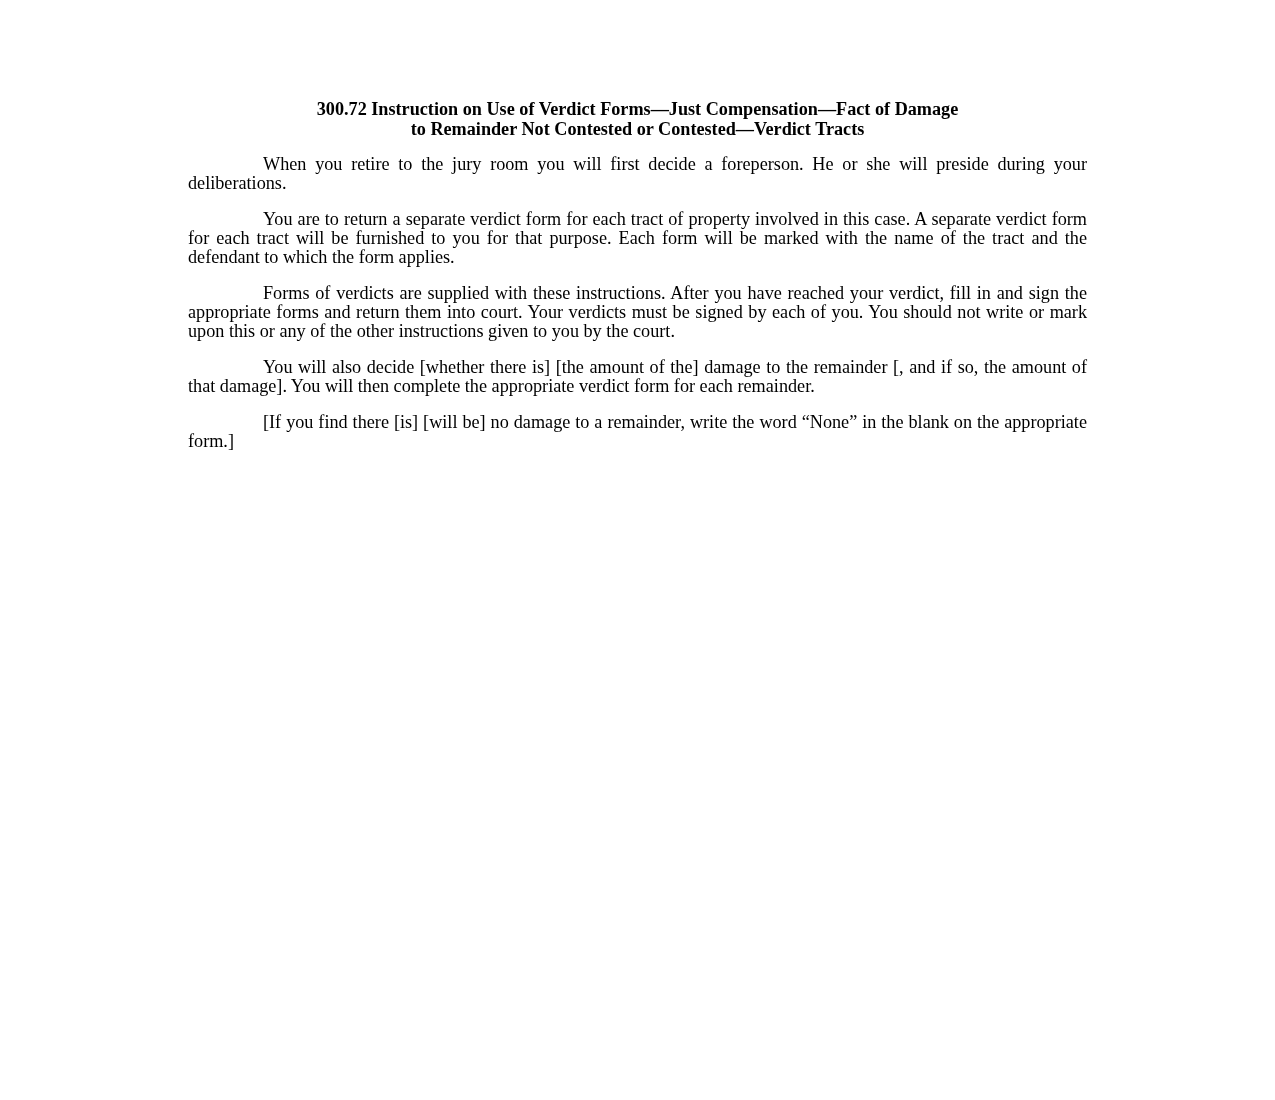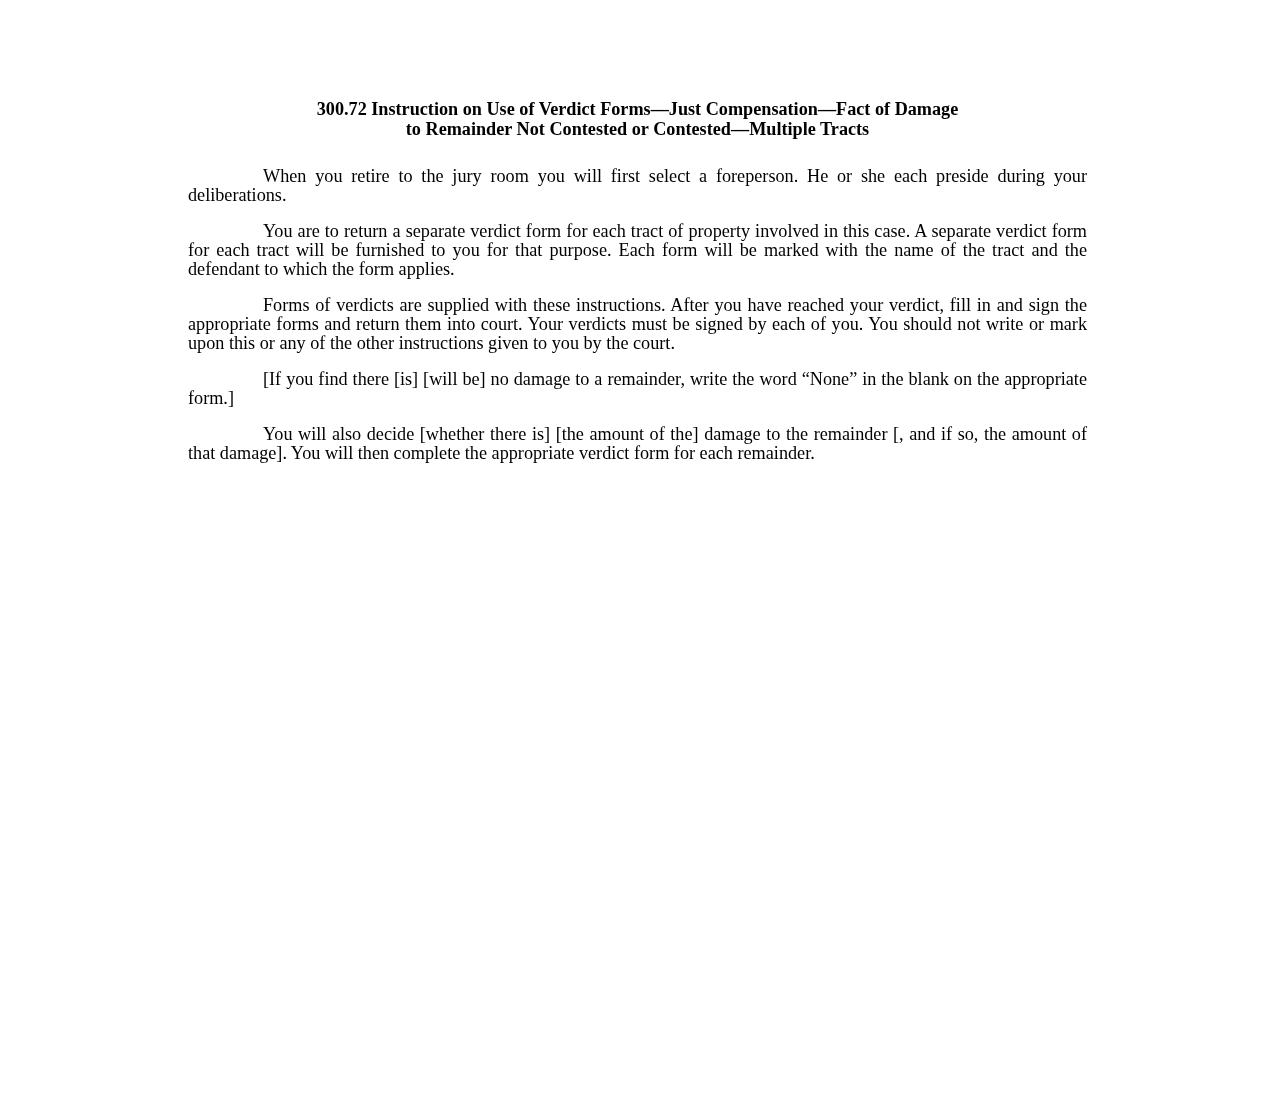--- a/index.html
+++ b/index.html
@@ -4,33 +4,33 @@
 <style>
   html, body { margin: 0; padding: 0; background: #ffffff; }
   body { width: 1275px; height: 1100px; position: relative; overflow: hidden; }
   .page {
     position: absolute; left: 188px; top: 100px; width: 899px;
     font-family: "Liberation Serif", serif; color: #000;
     font-size: 18.2px; line-height: 19.2px;
   }
   .title {
     font-weight: bold; text-align: center; font-size: 18.2px; line-height: 19.5px;
-    margin: 0 0 28px 0;
+    margin: 0 0 16px 0;
   }
   .title span { display: block; }
   .para {
     text-align: justify; text-indent: 75px; margin: 0 0 16.5px 0;
   }
 </style>
 </head>
 <body>
 
 <div class="page">
   <div class="title">
     <span>300.72 Instruction on Use of Verdict Forms—Just Compensation—Fact of Damage</span>
-    <span>to Remainder Not Contested or Contested—Multiple Tracts</span>
+    <span>to Remainder Not Contested or Contested—Verdict Tracts</span>
   </div>
-  <p class="para">When you retire to the jury room you will first select a foreperson. He or she each preside during your deliberations.</p>
+  <p class="para">When you retire to the jury room you will first decide a foreperson. He or she will preside during your deliberations.</p>
   <p class="para">You are to return a separate verdict form for each tract of property involved in this case. A separate verdict form for each tract will be furnished to you for that purpose. Each form will be marked with the name of the tract and the defendant to which the form applies.</p>
   <p class="para">Forms of verdicts are supplied with these instructions. After you have reached your verdict, fill in and sign the appropriate forms and return them into court. Your verdicts must be signed by each of you. You should not write or mark upon this or any of the other instructions given to you by the court.</p>
+  <p class="para">You will also decide [whether there is] [the amount of the] damage to the remainder [, and if so, the amount of that damage]. You will then complete the appropriate verdict form for each remainder.</p>
   <p class="para">[If you find there [is] [will be] no damage to a remainder, write the word “None” in the blank on the appropriate form.]</p>
-  <p class="para">You will also decide [whether there is] [the amount of the] damage to the remainder [, and if so, the amount of that damage]. You will then complete the appropriate verdict form for each remainder.</p>
 </div>
 
 </body></html>

